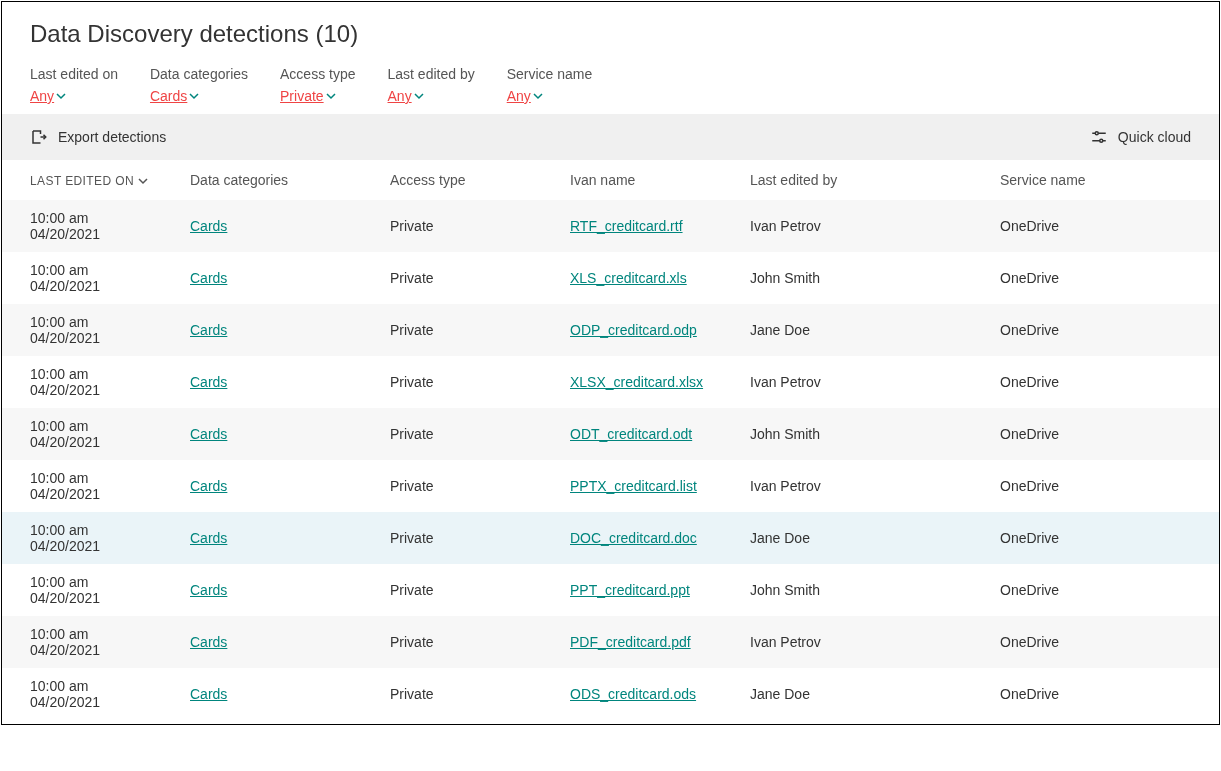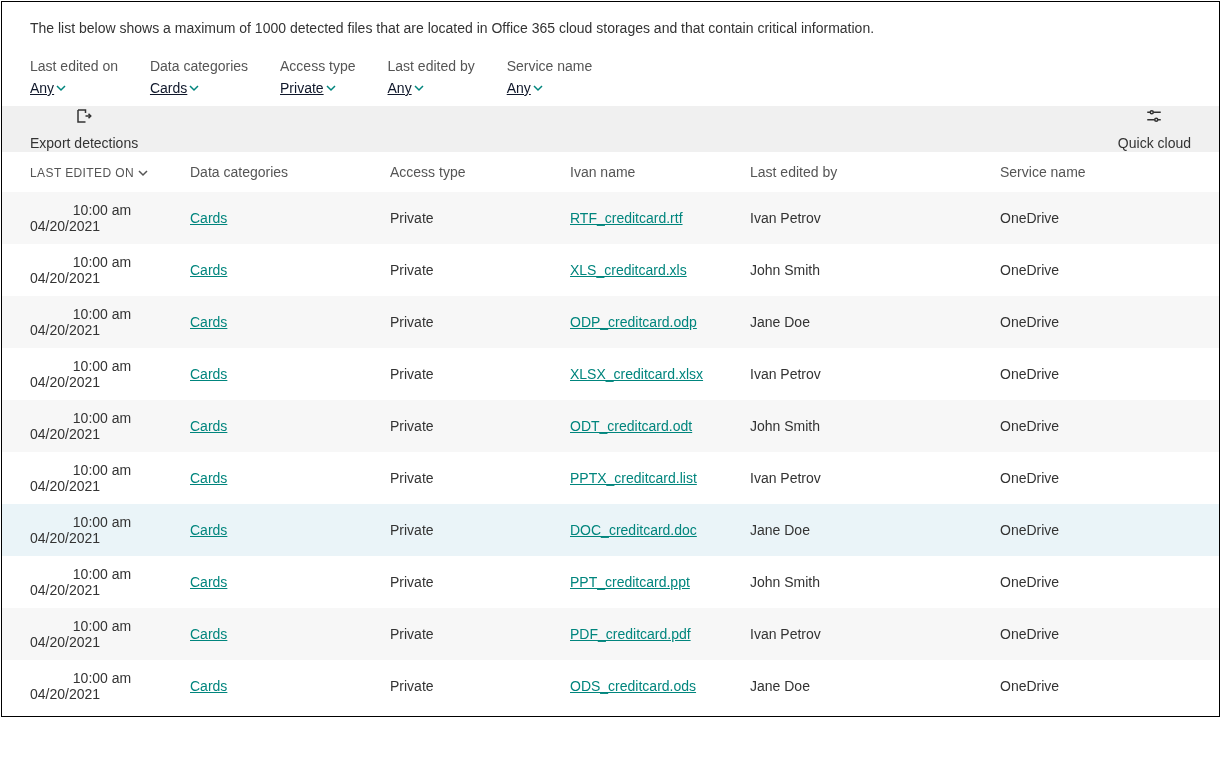--- a/index.html
+++ b/index.html
@@ -37,21 +37,21 @@
   .filter {
     display: flex;
     flex-direction: column;
     gap: 6px;
   }
   .filter-label {
     color: #555;
     font-size: 14px;
   }
   .filter-value {
-    color: #0f172a;
+    color: #ef4444;
     text-decoration: underline;
     font-size: 14px;
     cursor: pointer;
     display: inline-flex;
     align-items: center;
     gap: 2px;
   }
   .chevron {
     display:inline-block;
   }
@@ -63,21 +63,20 @@
     align-items: center;
     justify-content: space-between;
     padding: 0 28px;
   }
   .toolbar-left, .toolbar-right {
     display: flex;
     align-items: center;
     gap: 10px;
     color: #333;
     cursor: pointer;
-    flex-direction: column;
   }
   .icon {
     display: inline-flex;
     align-items: center;
     justify-content: center;
   }
   table {
     width: 100%;
     border-collapse: collapse;
   }
@@ -92,21 +91,21 @@
   thead th:first-child { padding-left: 28px; }
   tbody td {
     padding: 10px 8px;
     font-size: 14px;
     vertical-align: middle;
   }
   tbody td:first-child { padding-left: 28px; }
   tbody tr.odd { background: #f7f7f7; }
   tbody tr.even { background: #fff; }
   tbody tr.highlight { background: #eaf4f8; }
-  .timecell .time { display:block;text-align:center; }
+  .timecell .time { display:block; }
   .timecell .date { display:block; }
   .link {
     color: #00857d;
     text-decoration: underline;
     cursor: pointer;
   }
   .col-time   { width: 180px; }
   .col-cat    { width: 200px; }
   .col-access { width: 180px; }
   .col-file   { width: 180px; }
@@ -119,21 +118,21 @@
     cursor: pointer;
   }
   .th-sort .label-upper { text-transform: uppercase; font-size: 12px; letter-spacing: .4px; }
 </style>
 </head>
 <body>
 
 <div class="container">
 
   <div class="header-area">
-    <p class="subtitle">The list below shows a maximum of 1000 detected files that are located in Office 365 cloud storages and that contain critical information.</p>
+    <h1 class="page-title">Data Discovery detections (10)</h1>
 
     <div class="filters" id="filter-bar">
 
     <div class="filter">
           <span class="filter-label">Last edited on</span>
           <span class="filter-value">
             <span>Any </span>
             <span class="chevron">
               <svg width="10" height="10" viewBox="0 0 10 10">
                 <path d="M1 3l4 4 4-4" fill="none" stroke="#00857d" stroke-width="1.5"></path>

